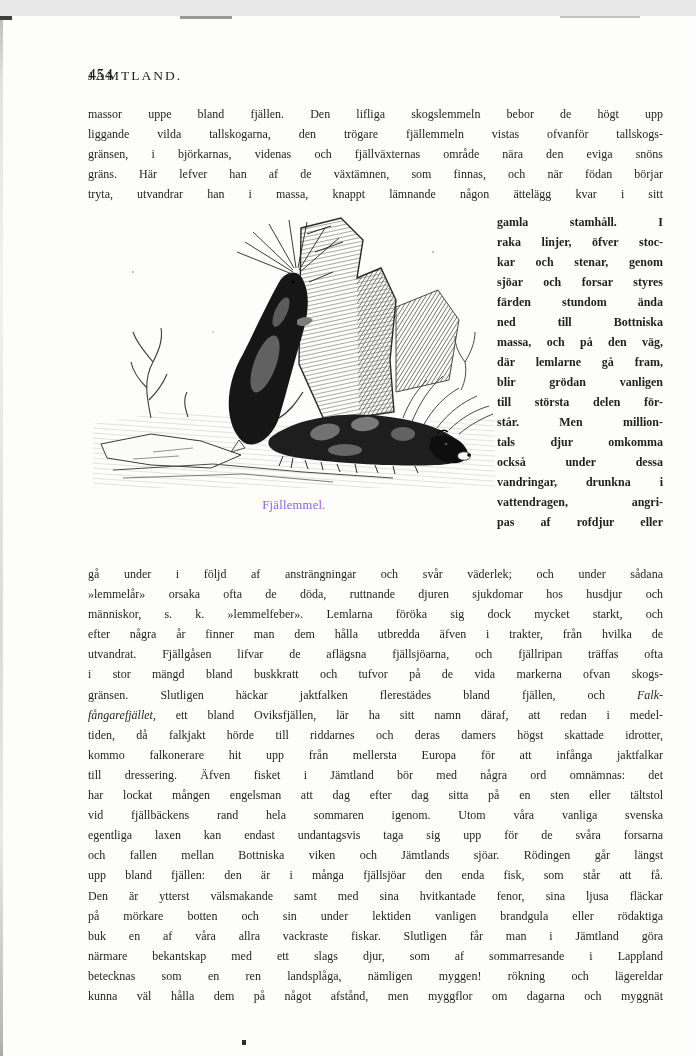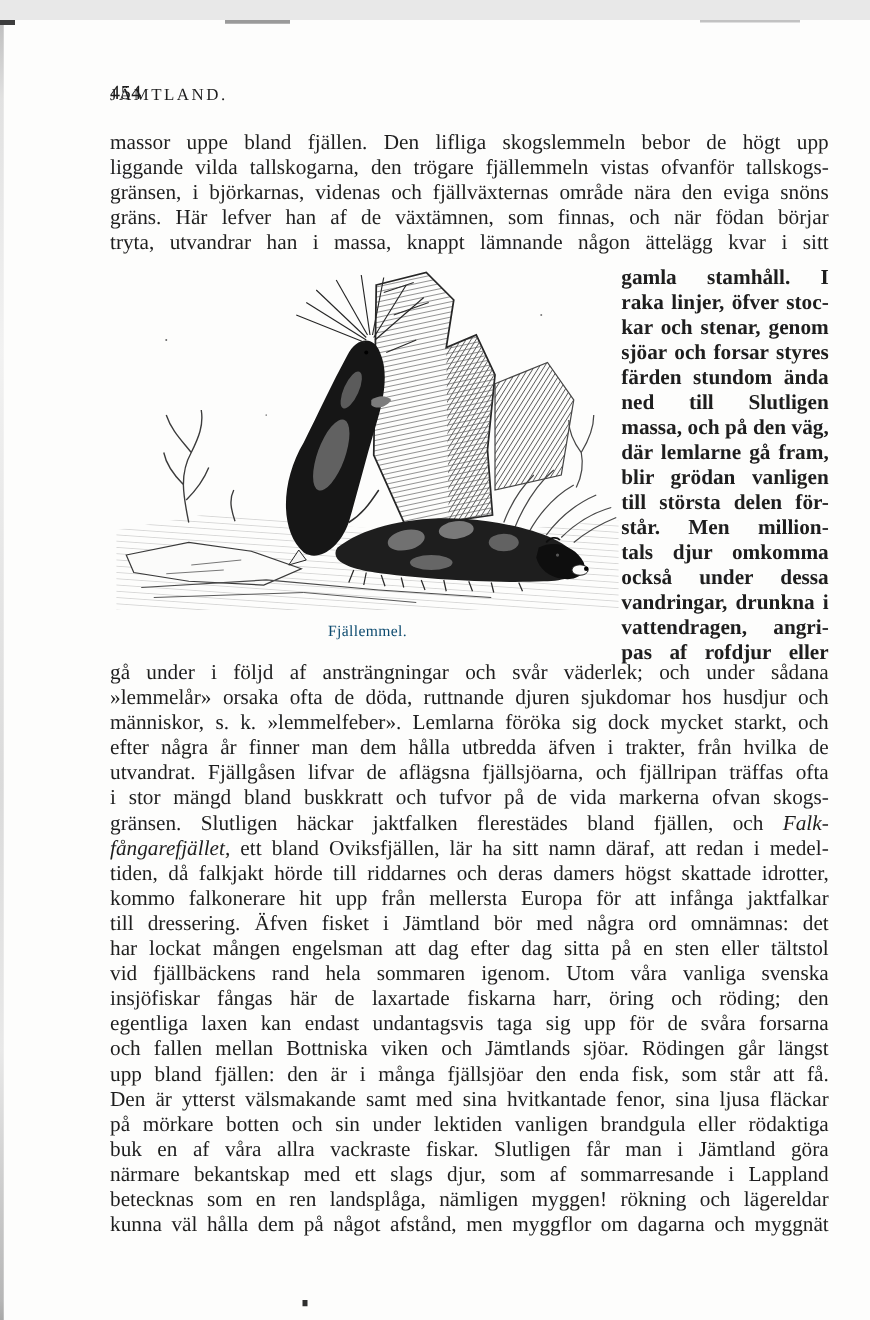--- a/index.html
+++ b/index.html
@@ -7,35 +7,35 @@
     position:relative;width:696px;height:1056px;margin:16px auto;
     background:#fdfdfc;overflow:hidden;
     font-family:"Liberation Serif","DejaVu Serif",serif;
     color:#1e1e1e;
   }
   .pgnum{position:absolute;left:88px;top:50px;font-size:16px;letter-spacing:.5px;}
   .runtitle{
     position:absolute;left:88px;top:52px;width:575px;text-align:left;
     font-size:13.5px;font-weight:normal;letter-spacing:2px;
   }
-  .para{position:absolute;font-size:17px;}
+  .para{position:absolute;font-size:12px;}
   .para .tl{
     text-align:justify;text-align-last:justify;
     height:20.1px;line-height:20.1px;overflow:hidden;white-space:nowrap;
   }
   .p-top{left:88px;top:88px;width:575px;}
   .p-side{left:497px;top:196px;width:166px;font-weight:bold;}
   .p-side .tl{height:20px;line-height:20px;}
-  .p-bottom{left:88px;top:512px;width:575px;}
+  .p-bottom{left:88px;top:548px;width:575px;}
   .it{font-style:italic;}
   .figure{position:absolute;left:93px;top:196px;width:402px;}
   .figure svg{display:block;}
   .fig-caption{
     position:absolute;left:93px;top:482px;width:402px;text-align:center;
-    font-size:12.5px;letter-spacing:.3px;color:#0c4a6e;
+    font-size:12.5px;letter-spacing:.3px;color:#8b5cf6;
   }
   
   .edge-left{position:absolute;left:0;top:0;width:3px;height:1056px;
     background:linear-gradient(180deg,#a9a9a9 0%,#d8d8d8 6%,#eee 25%,#cfcfcf 58%,#e2e2e2 78%,#9f9f9f 97%,#777 100%);
     opacity:.75;}
   .art{position:absolute;background:#555;}
   .bottom-dashes{position:absolute;left:4px;bottom:1px;width:690px;height:3px;
     background:repeating-linear-gradient(90deg,#6d6d6d 0 13px,transparent 13px 27px);
     opacity:.45;}
 </style>
@@ -138,21 +138,21 @@
     </svg>
   </div>
   <div class="fig-caption">Fjällemmel.</div>
 
   <div class="para p-side">
       <div class="tl"><span>gamla stamhåll.  I</span></div>
       <div class="tl"><span>raka linjer, öfver stoc-</span></div>
       <div class="tl"><span>kar och stenar, genom</span></div>
       <div class="tl"><span>sjöar och forsar styres</span></div>
       <div class="tl"><span>färden stundom ända</span></div>
-      <div class="tl"><span>ned till Slutligen</span></div>
+      <div class="tl"><span>ned till Bottniska</span></div>
       <div class="tl"><span>massa, och på den väg,</span></div>
       <div class="tl"><span>där lemlarne gå fram,</span></div>
       <div class="tl"><span>blir grödan vanligen</span></div>
       <div class="tl"><span>till största delen för-</span></div>
       <div class="tl"><span>står.  Men million-</span></div>
       <div class="tl"><span>tals djur omkomma</span></div>
       <div class="tl"><span>också under dessa</span></div>
       <div class="tl"><span>vandringar, drunkna i</span></div>
       <div class="tl"><span>vattendragen, angri-</span></div>
       <div class="tl"><span>pas af rofdjur eller</span></div>
@@ -165,21 +165,20 @@
       <div class="tl"><span>efter några år finner man dem hålla utbredda äfven i trakter, från hvilka de</span></div>
       <div class="tl"><span>utvandrat.  Fjällgåsen lifvar de aflägsna fjällsjöarna, och fjällripan träffas ofta</span></div>
       <div class="tl"><span>i stor mängd bland buskkratt och tufvor på de vida markerna ofvan skogs-</span></div>
       <div class="tl"><span>gränsen.  Slutligen häckar jaktfalken flerestädes bland fjällen, och </span><span class="it">Falk-</span></div>
       <div class="tl"><span class="it">fångarefjället,</span><span> ett bland Oviksfjällen, lär ha sitt namn däraf, att redan i medel-</span></div>
       <div class="tl"><span>tiden, då falkjakt hörde till riddarnes och deras damers högst skattade idrotter,</span></div>
       <div class="tl"><span>kommo falkonerare hit upp från mellersta Europa för att infånga jaktfalkar</span></div>
       <div class="tl"><span>till dressering.  Äfven fisket i Jämtland bör med några ord omnämnas: det</span></div>
       <div class="tl"><span>har lockat mången engelsman att dag efter dag sitta på en sten eller tältstol</span></div>
       <div class="tl"><span>vid fjällbäckens rand hela sommaren igenom.  Utom våra vanliga svenska</span></div>
-      <div class="tl"><span>insjöfiskar fångas här de laxartade fiskarna harr, öring och röding; den</span></div>
       <div class="tl"><span>egentliga laxen kan endast undantagsvis taga sig upp för de svåra forsarna</span></div>
       <div class="tl"><span>och fallen mellan Bottniska viken och Jämtlands sjöar.  Rödingen går längst</span></div>
       <div class="tl"><span>upp bland fjällen: den är i många fjällsjöar den enda fisk, som står att få.</span></div>
       <div class="tl"><span>Den är ytterst välsmakande samt med sina hvitkantade fenor, sina ljusa fläckar</span></div>
       <div class="tl"><span>på mörkare botten och sin under lektiden vanligen brandgula eller rödaktiga</span></div>
       <div class="tl"><span>buk en af våra allra vackraste fiskar.  Slutligen får man i Jämtland göra</span></div>
       <div class="tl"><span>närmare bekantskap med ett slags djur, som af sommarresande i Lappland</span></div>
       <div class="tl"><span>betecknas som en ren landsplåga, nämligen myggen! rökning och lägereldar</span></div>
       <div class="tl"><span>kunna väl hålla dem på något afstånd, men myggflor om dagarna och myggnät</span></div>
     </div>

